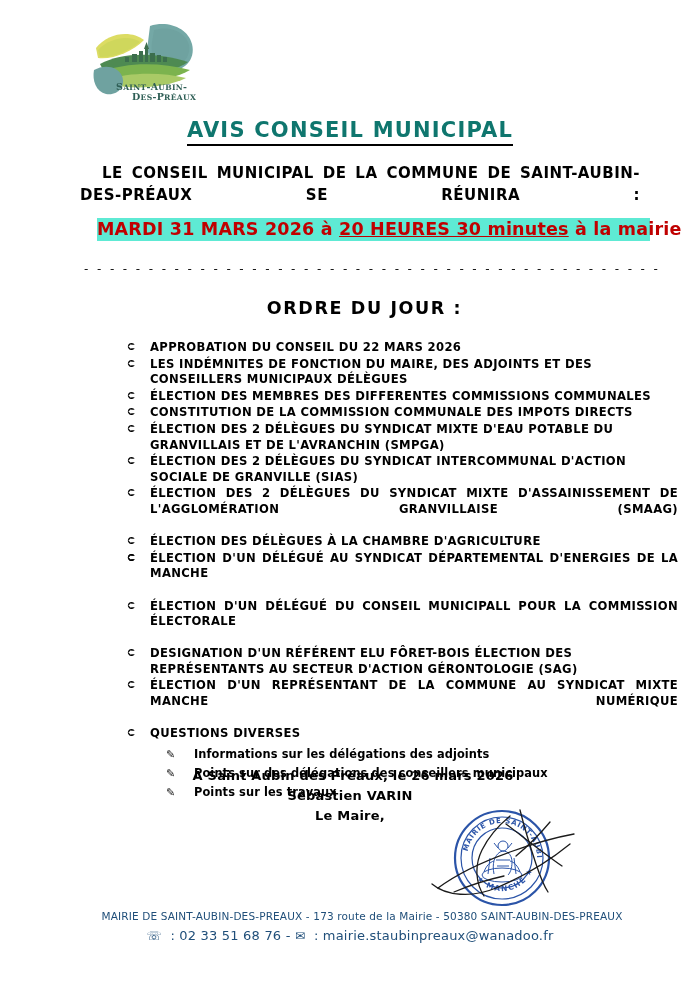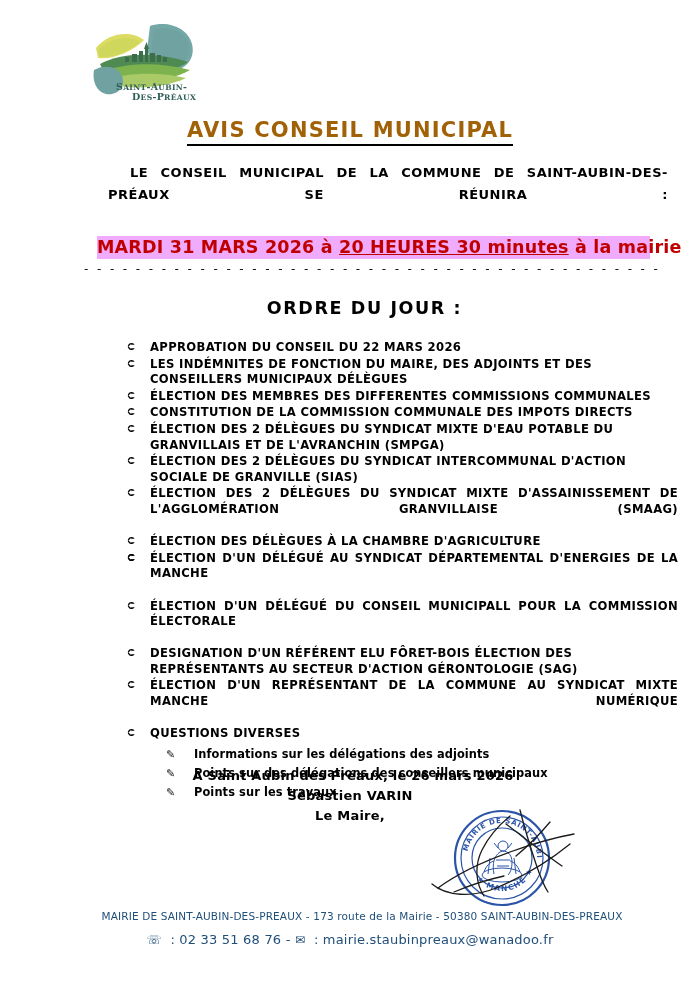--- a/index.html
+++ b/index.html
@@ -37,53 +37,53 @@
   .doc-title {
     position: absolute;
     left: 0;
     right: 0;
     top: 118px;
     text-align: center;
     font-family: "DejaVu Sans", sans-serif;
     font-size: 21px;
     font-weight: bold;
     letter-spacing: 1.2px;
-    color: #a16207;
+    color: #0f766e;
   }
   .doc-title span {
     border-bottom: 2px solid #000;
     padding-bottom: 2px;
   }
 
   
   .intro {
     position: absolute;
-    left: 108px;
+    left: 80px;
     top: 162px;
     width: 560px;
-    font-size: 13px;
+    font-size: 15px;
     line-height: 22px;
     letter-spacing: 0.5px;
     text-align: justify;
     text-indent: 22px;
     font-weight: 600;
   }
   .intro::after {
     content: "";
     display: inline-block;
     width: 100%;
   }
 
   
   .date-line {
     position: absolute;
     left: 97px;
-    top: 236px;
+    top: 218px;
     width: 553px;
-    background: #f0abfc;
+    background: #5eead4;
     color: #c00000;
     font-size: 17.5px;
     font-weight: 600;
     letter-spacing: 0.2px;
     line-height: 23px;
     white-space: nowrap;
   }
   .date-line .u { text-decoration: underline; }
 
   
@@ -209,24 +209,23 @@
   }
   .footer-line1 {
     font-size: 10.5px;
     letter-spacing: 0.15px;
     line-height: 16px;
     white-space: nowrap;
     padding-left: 24px;
   }
   .footer-line2 {
     font-size: 13px;
-    line-height: 16px;
+    line-height: 24px;
     letter-spacing: 0.2px;
     white-space: nowrap;
-    margin-top: 8px;
   }
   .footer-line2 .glyph { font-size: 12px; }
 </style>
 </head>
 <body>
 
 <div class="page">
 
   <div class="logo-block">
     <svg class="logo-svg" width="120" height="90" viewBox="0 0 120 90">

